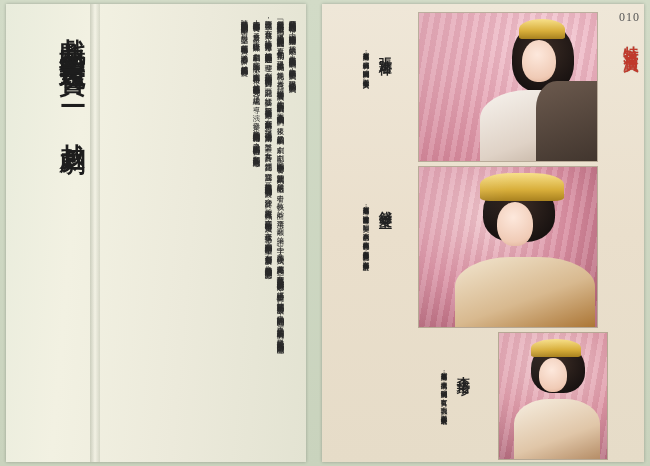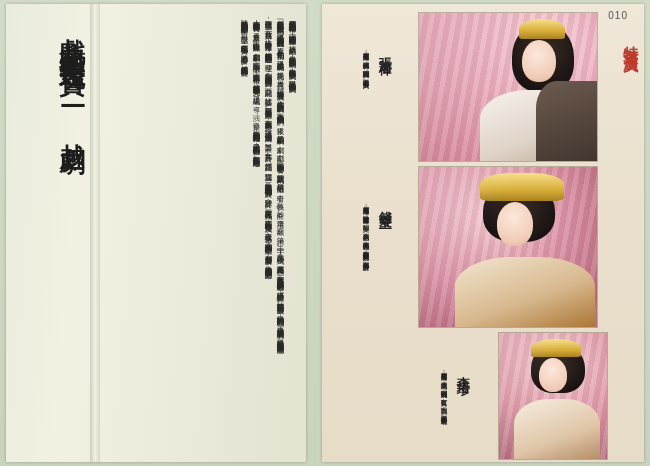--- a/index.html
+++ b/index.html
@@ -39,22 +39,22 @@
     letter-spacing:.4px;text-align:justify;
     white-space:pre-wrap;
   }
   
   .right-sheet{
     position:absolute;left:322px;top:4px;width:322px;height:458px;
     background:linear-gradient(180deg,#efe7d8 0%,#eadfcc 50%,#e6dcc8 100%);
     box-shadow:0 0 3px rgba(0,0,0,.25);
   }
   .page-num{
-    position:absolute;right:16px;top:6px;font-size:10px;color:#555;
-    font-family:Liberation Sans, sans-serif;letter-spacing:1px;
+    position:absolute;right:4px;top:6px;font-size:12px;color:#555;
+    font-family:Liberation Serif, serif;letter-spacing:1px;
   }
   .right-title{
     position:absolute;right:4px;top:30px;width:26px;
     writing-mode:vertical-rl;text-orientation:upright;
     font-family:"DejaVu Serif","Liberation Serif",serif;
     font-weight:700;font-size:15px;color:#c0392b;letter-spacing:4px;
     text-shadow:0 0 1px rgba(0,0,0,.25);
   }
   .photo{
     position:absolute;border:1px solid rgba(90,70,50,.35);

